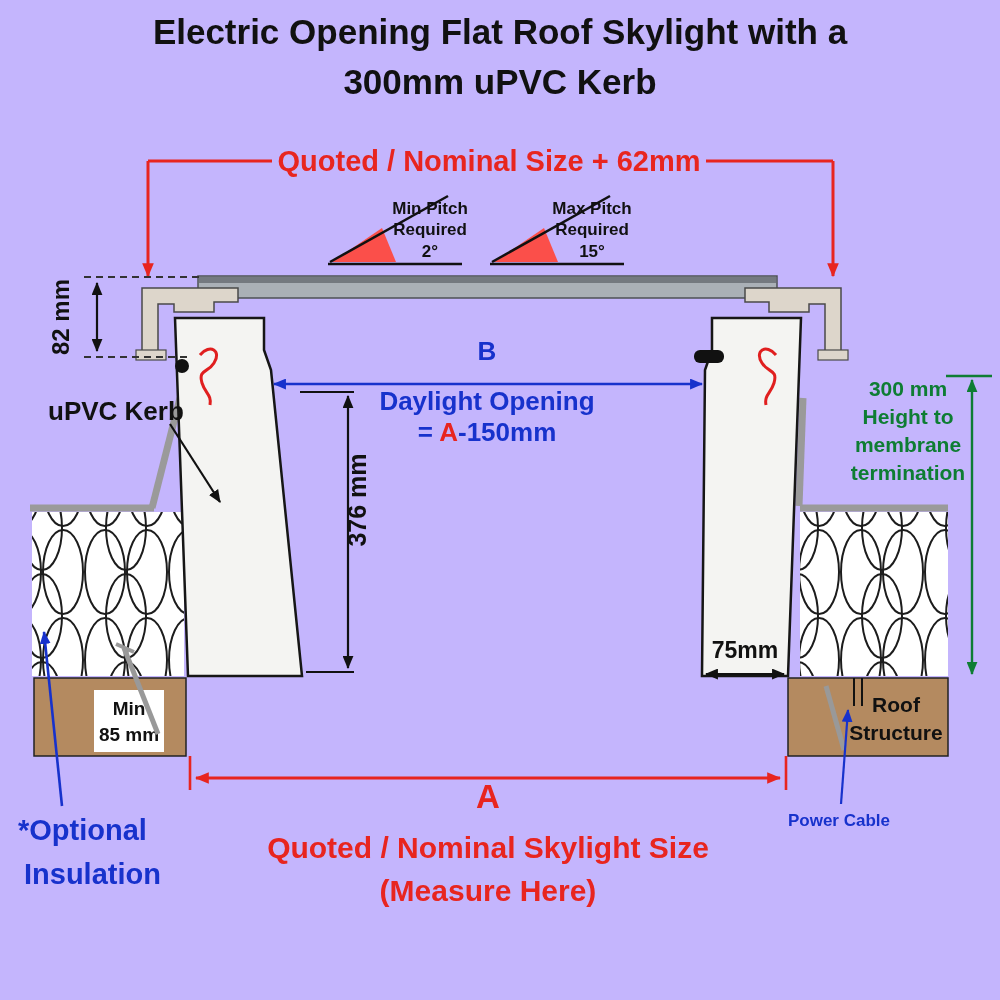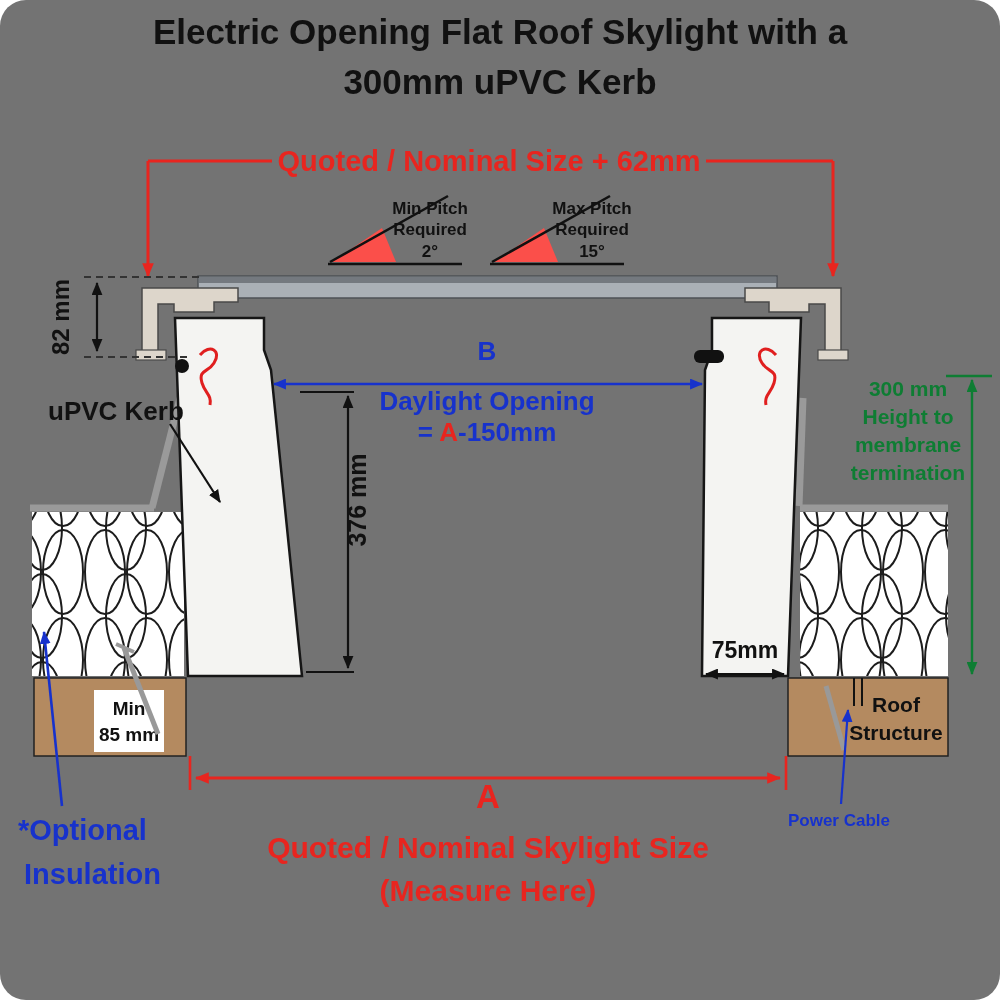--- a/index.html
+++ b/index.html
@@ -1,16 +1,16 @@
 <!DOCTYPE html>
 <html><head>
 <meta charset="utf-8">
 <style>
   html,body{margin:0;padding:0;background:#ffffff;}
-  .page{width:1000px;height:1000px;position:relative;background:#737373;overflow:hidden;border-radius:26px;}
+  .page{width:1000px;height:1000px;position:relative;background:#c4b5fd;overflow:hidden;}
   svg text{font-family:"Liberation Sans", sans-serif;font-weight:700;fill:#111;}
   .red{fill:#e8251f;}
   .blue{fill:#1732cc;}
   .green{fill:#0e7d33;}
   .t-title{font-size:35px;}
   .t-topdim{font-size:29px;}
   .t-pitch{font-size:17px;}
   .t-82{font-size:24px;}
   .t-kerb{font-size:26px;}
   .t-daylight{font-size:26px;}

